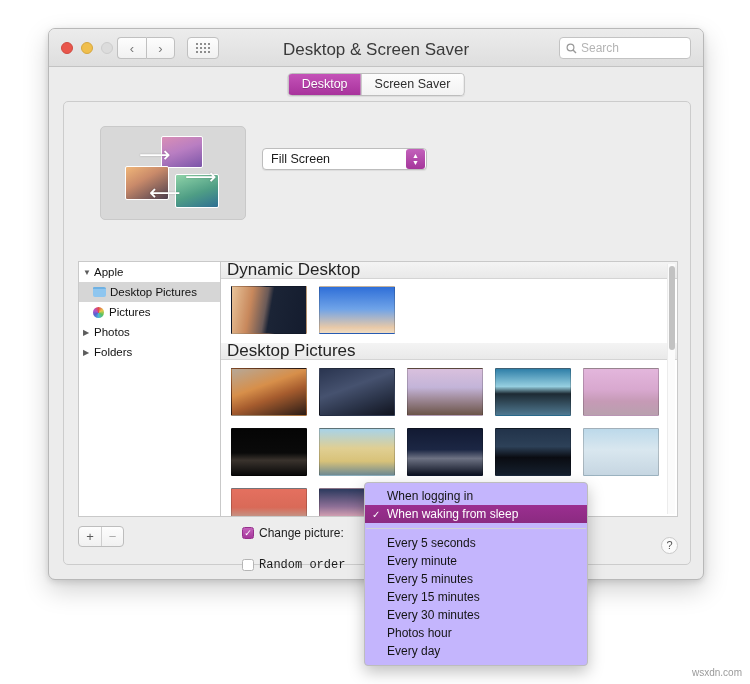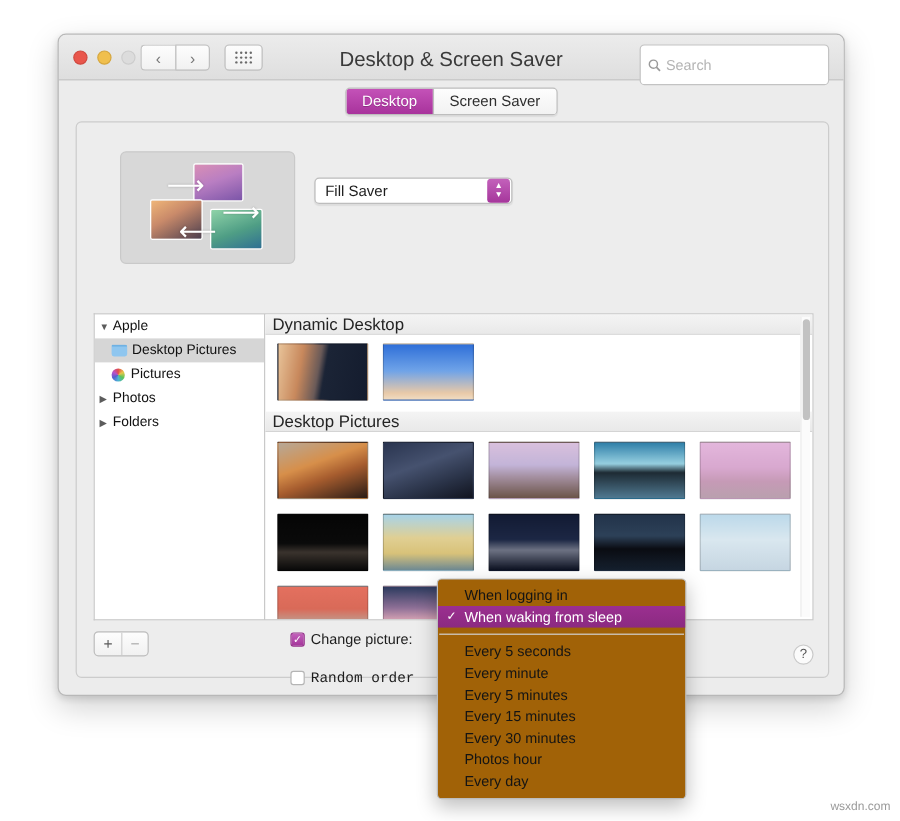--- a/index.html
+++ b/index.html
@@ -56,24 +56,24 @@
   .dots { display: grid; grid-template-columns: repeat(4, 2px); gap: 2px; }
   .dots i { width: 2px; height: 2px; background: #6a6a6a; border-radius: 50%; display: block; }
 
   .wtitle {
     position: absolute; left: 0; right: 0; top: 11px;
     text-align: center; font-size: 17px; color: #3a3a3a;
     pointer-events: none;
   }
   .searchbox {
     position: absolute; right: 12px; top: 8px;
-    width: 158px; height: 22px;
+    width: 132px; height: 22px;
     background: #fff;
     border: 1px solid #c3c3c3; border-radius: 4px;
-    display: flex; align-items: center; padding: 16px 6px;
+    display: flex; align-items: center; padding: 4px 6px;
   }
   .searchbox svg { flex: none; }
   .searchph { font-size: 12px; color: #b4b4b4; margin-left: 4px; }
 
   
   .tabstrip { position: relative; height: 30px; }
   .tabs {
     position: absolute; left: 50%; top: 6px; transform: translateX(-50%);
     display: flex; border-radius: 4px; overflow: hidden;
     border: 1px solid #bdbdbd;
@@ -159,21 +159,21 @@
   }
 
   .gridwrap {
     flex: 1; background: #fff;
     border: 1px solid #c9c9c9;
     position: relative; overflow: hidden;
   }
   .sechead {
     height: 17px; background: linear-gradient(#f4f4f4,#e9e9e9);
     border-bottom: 1px solid #d4d4d4;
-    font-size: 14px; color: #242424;
+    font-size: 17px; color: #242424;
     display: flex; align-items: center; padding-left: 6px;
   }
   .thumbs { display: flex; flex-wrap: wrap; padding: 7px 0 4px 10px; gap: 12px 12px; }
   .thumb {
     width: 76px; height: 48px;
     border: 1px solid rgba(0,0,0,0.18);
     border-radius: 1px;
     flex: none;
   }
   .dynrow { height: 64px; overflow: hidden; }
@@ -212,22 +212,22 @@
   .helpbtn {
     position: absolute; right: 12px; bottom: 10px;
     width: 17px; height: 17px; border-radius: 50%;
     background: #fbfbfb; border: 1px solid #c9c9c9;
     font-size: 11px; color: #555; text-align: center; line-height: 15px;
   }
 
   
   .menu {
     position: absolute; left: 364px; top: 482px;
-    width: 208px;
-    background: #a16207;
+    width: 224px;
+    background: #c4b5fd;
     border: 1px solid #bdbdbd;
     border-radius: 4px;
     box-shadow: 0 6px 16px rgba(0,0,0,0.25);
     padding: 4px 0 5px;
     z-index: 40;
   }
   .mitem {
     height: 18px; display: flex; align-items: center;
     font-size: 12px; color: #141414; padding-left: 22px; position: relative;
   }
@@ -301,21 +301,21 @@
           <span class="ph ph1"></span>
           <span class="ph ph2"></span>
           <span class="ph ph3"></span>
           <span class="arw" style="left:14px;top:8px;">⟶</span>
           <span class="arw" style="left:60px;top:30px;">⟶</span>
           <span class="arw" style="left:24px;top:46px;">⟵</span>
         </div>
       </div>
 
       <div class="popbtn">
-        <span class="lbl">Fill Saver</span>
+        <span class="lbl">Fill Screen</span>
         <span class="stepper">
           <span>▲</span>
           <span>▼</span>
         </span>
       </div>
 
       <div class="split">
 
         <div class="sidebar">
           <div class="srow">

